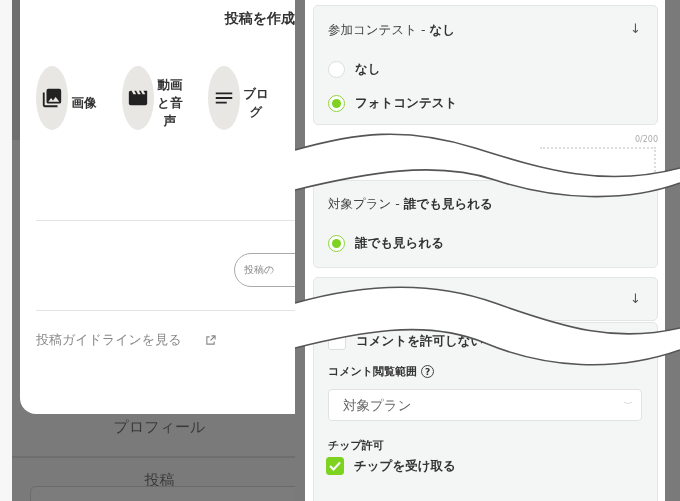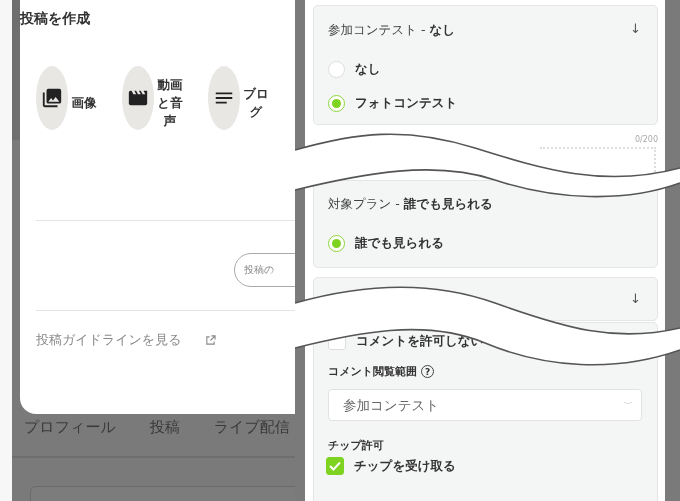--- a/index.html
+++ b/index.html
@@ -3,26 +3,26 @@
 <meta charset="utf-8">
 <style>
   * { box-sizing: border-box; margin: 0; padding: 0; }
   html, body { width: 680px; height: 501px; overflow: hidden; background: #f7f7f7; }
   body { position: relative; font-family: "DejaVu Sans", "Liberation Sans", sans-serif; color: #222; }
 
   
   .left-frame { position: absolute; left: 0; top: 0; width: 300px; height: 501px; background: #f7f7f7; }
   .dim-page { position: absolute; left: 12px; top: 0; width: 283px; height: 501px; background: #7a7a7a; overflow: hidden; }
   .dim-page .top-strip { position: absolute; left: 0; top: 0; width: 100%; height: 140px; background: #6f6f6f; }
-  .dim-tabs { position: absolute; left: 0; top: 418px; width: 100%; height: 40px; display: flex; gap: 34px; padding-left: 12px; border-bottom: 2px solid #6e6e6e; }
+  .dim-tabs { position: absolute; left: 0; top: 418px; width: 100%; height: 40px; display: flex; gap: 34px; padding-left: 12px; align-items: center; border-bottom: 2px solid #6e6e6e; flex-direction: column; }
   .dim-tabs span { font-size: 15px; color: #3a3a3a; white-space: nowrap; }
   .dim-card { position: absolute; left: 18px; top: 486px; width: 300px; height: 40px; border: 1px solid #6a6a6a; border-radius: 6px; background: #7c7c7c; }
 
   .modal { position: absolute; left: 20px; top: 0; width: 290px; height: 414px; background: #fff; border-radius: 0 0 0 16px; }
-  .modal-title { position: absolute; left: 0; width: 275px; top: 10px; text-align: left; font-size: 14px; font-weight: bold; color: #333; }
+  .modal-title { position: absolute; left: 0; width: 275px; top: 10px; text-align: right; font-size: 14px; font-weight: bold; color: #333; }
   .create-options { position: absolute; top: 66px; left: 16px; display: flex; gap: 22px; }
   .create-option { width: 64px; display: flex; flex-direction: row; align-items: center; cursor: pointer; }
   .create-circle { width: 64px; height: 64px; border-radius: 50%; background: #e8e7e4; display: flex; align-items: center; justify-content: center; }
   .create-label { margin-top: 10px; font-size: 12.5px; font-weight: bold; color: #333; text-align: center; line-height: 18px; width: 64px; }
   .modal-divider { position: absolute; left: 16px; width: 270px; height: 1px; background: #e4e4e4; }
   .drafts-row { position: absolute; left: 16px; top: 259px; font-size: 13px; font-weight: bold; color: #222; }
   .drafts-btn { position: absolute; left: 234px; top: 253px; width: 80px; height: 34px; border: 1px solid #aaa; border-radius: 17px; font-size: 10px; color: #888; padding: 9px 0 0 9px; background: #fff; white-space: nowrap; overflow: hidden; }
   .guideline-link { position: absolute; left: 16px; top: 331px; font-size: 13px; color: #888; display: flex; align-items: center; gap: 24px; cursor: pointer; }
 
   
@@ -144,21 +144,21 @@
 <div class="section" style="left:313px; top:322px; height:185px;"></div>
 <div class="checkbox-row" style="left:328px; top:332px;">
   <span class="checkbox"></span>
   <span>コメントを許可しない</span>
 </div>
 <div class="field-label" style="left:328px; top:364px;">
   <span>コメント閲覧範囲</span>
   <span class="help-icon">?</span>
 </div>
 <div class="select-box">
-  <span>参加コンテスト</span>
+  <span>対象プラン</span>
   <span class="chev">﹀</span>
 </div>
 <div class="field-label" style="left:328px; top:438px;">チップ許可</div>
 <div class="checkbox-row" style="left:326px; top:457px;">
   <span class="checkbox checked">
     <svg width="12" height="10" viewBox="0 0 12 10">
         <path d="M1 5l3.5 3.5L11 1.5" fill="none" stroke="#fff" stroke-width="2"></path>
       </svg>
   </span>
   <span>チップを受け取る</span>

